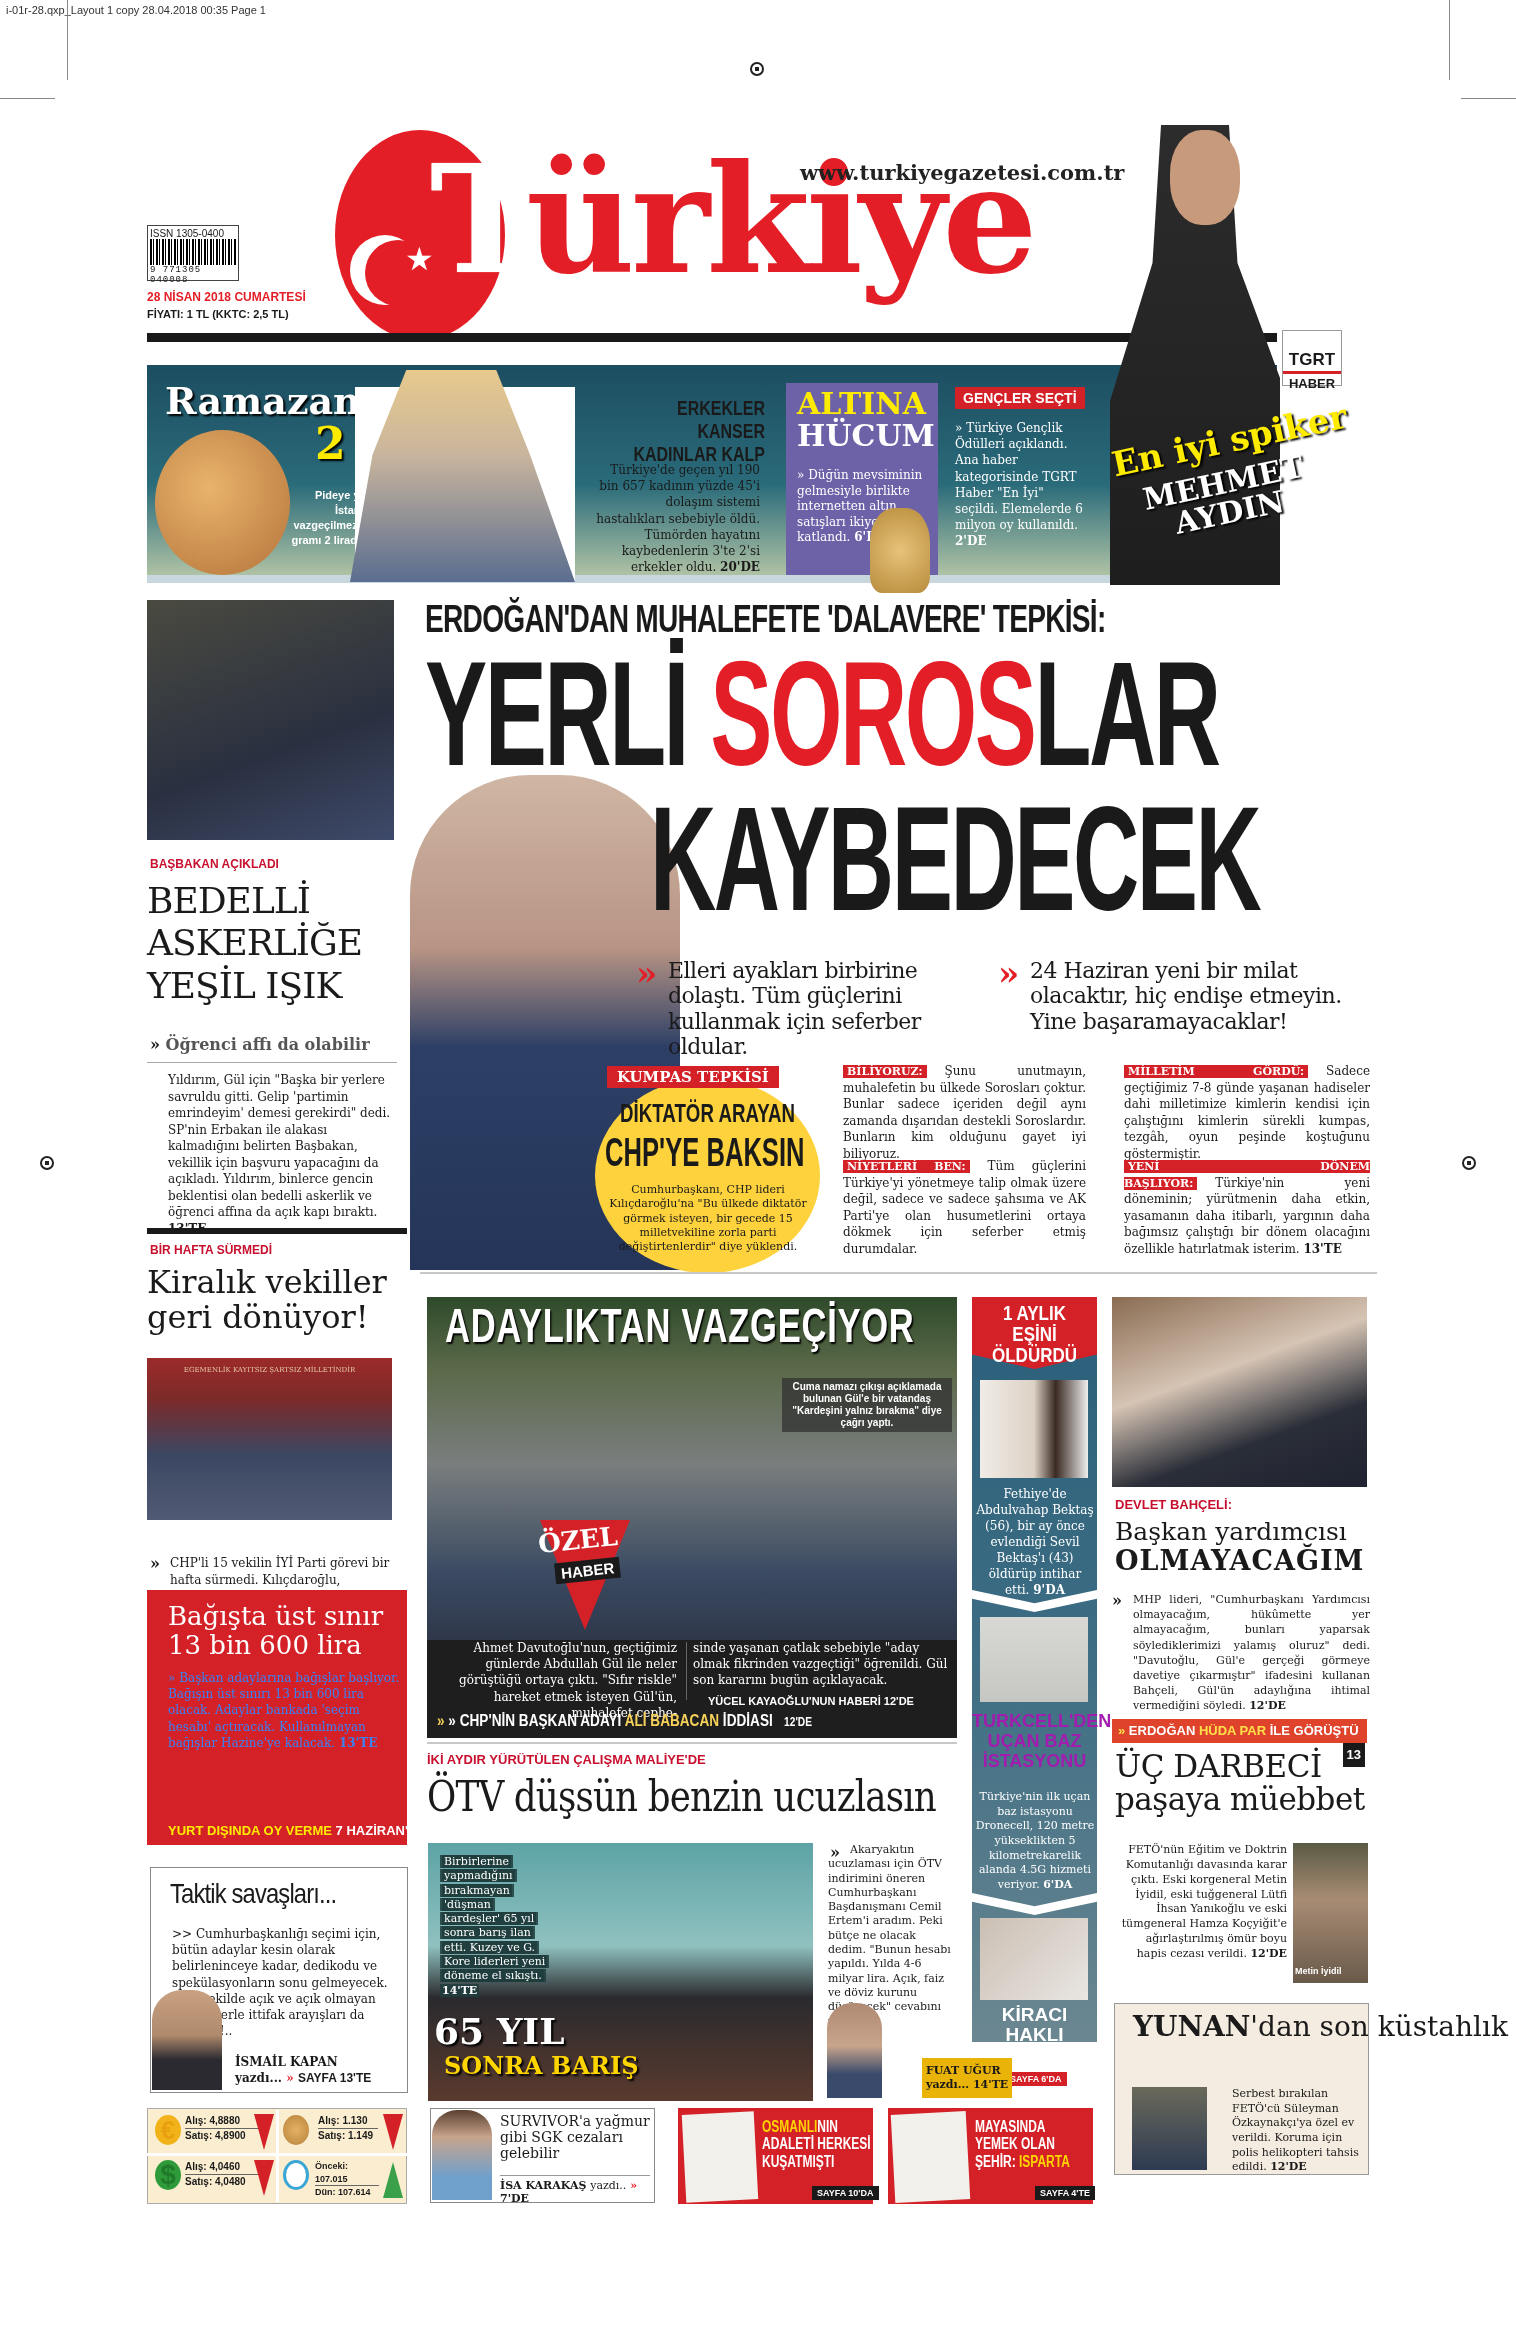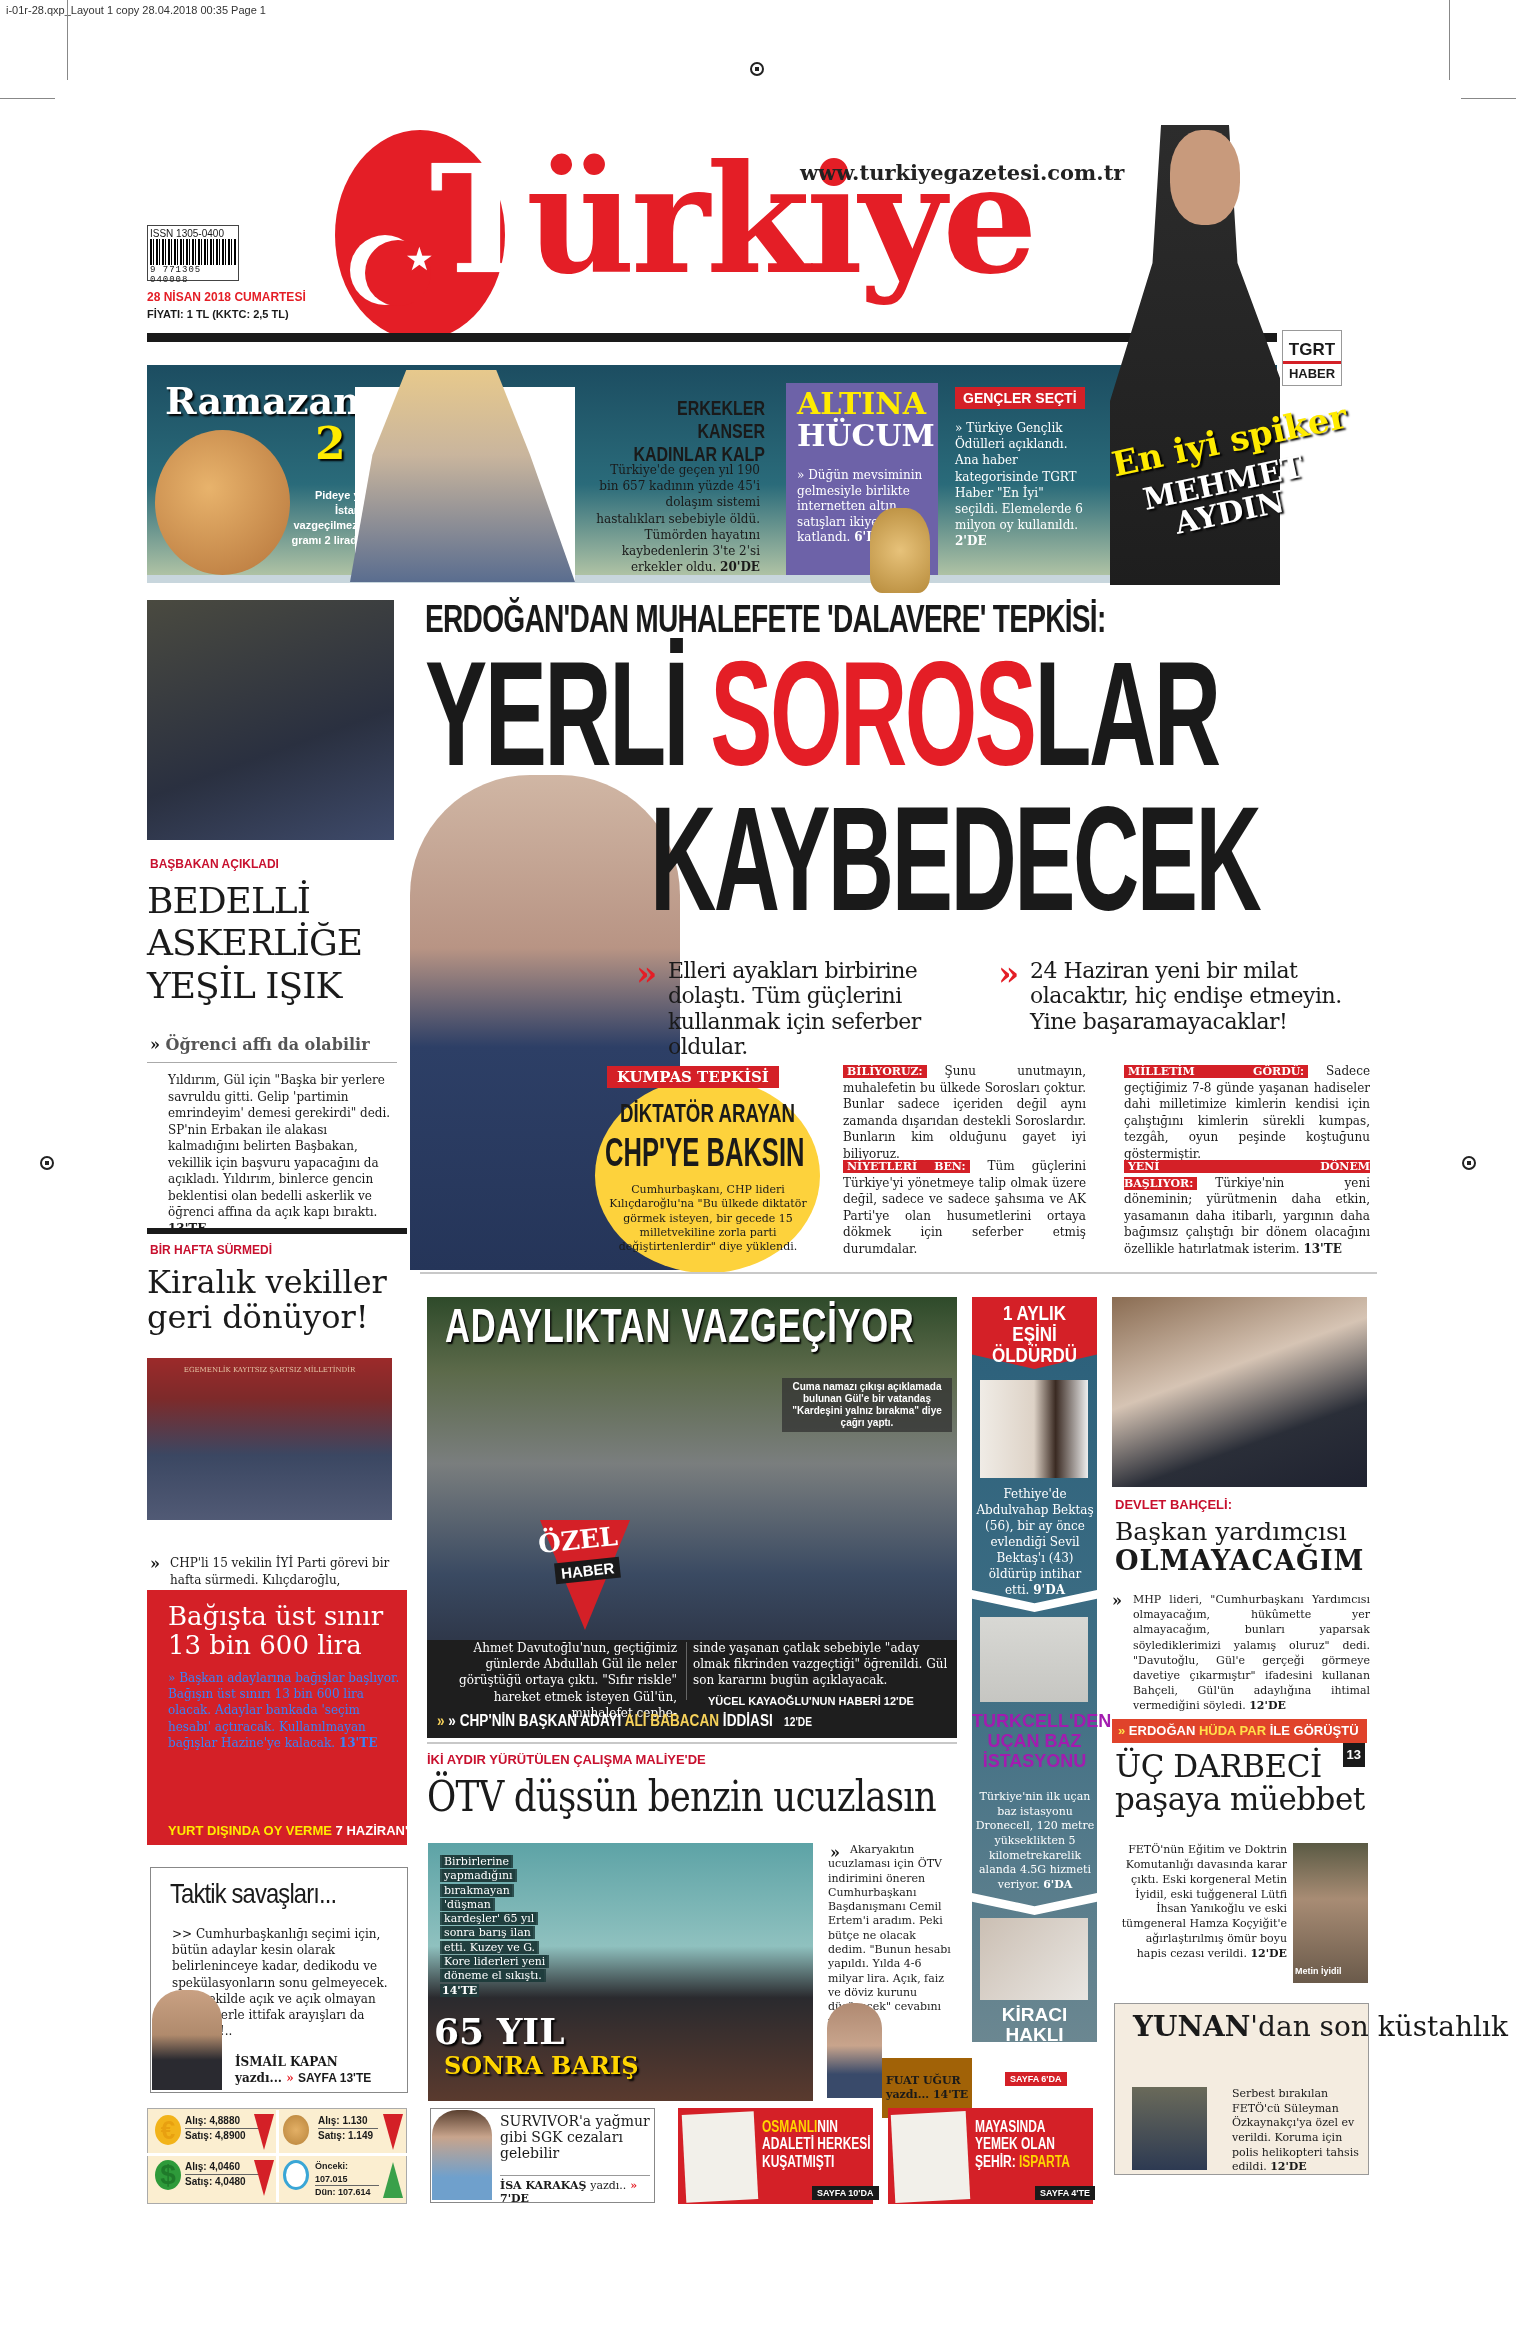--- a/index.html
+++ b/index.html
@@ -37,21 +37,21 @@
 .erk-txt{left:595px;top:462px;width:165px;font:12px/1.35 "DejaVu Serif",serif;text-align:right}
 .alt-box{left:786px;top:383px;width:152px;height:192px;background:#6d62a8}
 .alt-title{left:797px;top:388px;font:bold 30px/1.05 "DejaVu Serif",serif;color:#ffeb00}
 .alt-title2{color:#fff}
 .alt-txt{left:797px;top:468px;width:135px;font:12px/1.3 "DejaVu Serif",serif;color:#fff}
 .gold{left:870px;top:508px;width:60px;height:85px;border-radius:40% 40% 20% 20%;background:radial-gradient(circle,#e7c27a,#b78b3b)}
 .genc-tag{left:955px;top:387px;background:#d42027;color:#fff;font:bold 14px "Liberation Sans",sans-serif;padding:3px 8px}
 .genc-txt{left:955px;top:420px;width:128px;font:12px/1.35 "DejaVu Serif",serif;color:#fff}
 .anchor-man{left:1110px;top:125px;width:170px;height:460px;background:linear-gradient(180deg,#2c2c2c 0%,#1e1e1e 100%);clip-path:polygon(30% 0,70% 0,75% 30%,100% 55%,100% 100%,0 100%,0 60%,25% 30%)}
 .anchor-face{left:1170px;top:130px;width:70px;height:95px;border-radius:45%;background:#c89a7c}
-.tgrt{left:1282px;top:330px;width:60px;height:56px;background:#fff;border:1px solid #999;font:bold 17px/1 "Liberation Sans",sans-serif;text-align:center;padding-top:10px}
+.tgrt{left:1282px;top:330px;width:60px;height:56px;background:#fff;border:1px solid #999;font:bold 17px/1 "Liberation Sans",sans-serif;text-align:center;padding-top:20px}
 .tgrt .l2{display:block;border-top:3px solid #d42027;margin-top:3px;padding-top:3px;font-size:13px}
 .spiker1{left:1110px;top:420px;font:bold 34px "DejaVu Serif",serif;color:#ffeb00;text-shadow:2px 2px 2px #000;transform:rotate(-12deg)}
 .spiker2{left:1145px;top:468px;font:bold 30px/1 "DejaVu Serif",serif;color:#fff;text-shadow:2px 2px 2px #000;transform:rotate(-12deg);text-align:center}
 
 .yildirim-img{left:147px;top:600px;width:247px;height:240px;background:linear-gradient(160deg,#4a4a40 0%,#2a3040 60%,#3e4a6a 100%)}
 .kicker{font:bold 12px "Liberation Sans",sans-serif;color:#c8102e}
 .bedelli{left:147px;top:880px;width:250px;font:36px/1.18 "DejaVu Serif",serif;letter-spacing:-1px}
 .ogrenci{left:150px;top:1035px;font:bold 16px "DejaVu Serif",serif;color:#555}
 .ogrenci-line{left:147px;top:1062px;width:250px;height:1px;background:#aaa}
 .small-txt{font:12px/1.38 "DejaVu Serif",serif}
@@ -124,21 +124,21 @@
 .yunan-txt{left:1232px;top:2087px;width:135px;font:11px/1.33 "DejaVu Serif",serif}
 .otv-kicker{left:427px;top:1752px}
 .otv-title{left:427px;top:1772px;font:42px "DejaVu Serif",serif;transform:scaleX(.85);transform-origin:left;white-space:nowrap;letter-spacing:-1px}
 .kore-img{left:428px;top:1843px;width:385px;height:258px;background:linear-gradient(180deg,#5da3a6 0%,#8fc1bf 40%,#2a2a2e 60%,#5a3a2e 100%)}
 .kore-cap{left:440px;top:1855px;width:110px;font:11px/1.3 "DejaVu Serif",serif;color:#fff}
 .kore-cap span{background:rgba(30,60,60,.85);box-decoration-break:clone;-webkit-box-decoration-break:clone;padding:0 2px}
 .yil65{left:434px;top:2010px;font:bold 36px "DejaVu Serif",serif;color:#fff;text-shadow:2px 2px 2px #000}
 .baris{left:444px;top:2051px;font:bold 24px "DejaVu Serif",serif;color:#ffd500;text-shadow:2px 2px 2px #000}
 .fuat-txt{left:828px;top:1843px;width:125px;font:11px/1.3 "DejaVu Serif",serif}
 .fuat-img{left:827px;top:2003px;width:55px;height:95px;background:linear-gradient(180deg,#b08a72 0%,#c8a48c 45%,#394a6a 75%);border-radius:25px 25px 0 0}
-.fuat-by{left:882px;top:2058px;background:#a16207;font:bold 11px/1.25 "DejaVu Serif",serif;padding:16px 4px}
+.fuat-by{left:922px;top:2058px;background:#eab308;font:bold 11px/1.25 "DejaVu Serif",serif;padding:6px 4px}
 
 .curr-box{left:147px;top:2108px;width:260px;height:96px;background:#fbeed0;border:1px solid #aaa}
 .curr-cell{font:bold 10px/1.4 "Liberation Sans",sans-serif;width:75px}
 .curr-cell .ln{border-top:1px solid #666}
 .coin{width:26px;height:30px;border-radius:50%}
 .arr-d{width:0;height:0;border-left:10px solid transparent;border-right:10px solid transparent;border-top:36px solid #d42027}
 .arr-u{width:0;height:0;border-left:10px solid transparent;border-right:10px solid transparent;border-bottom:36px solid #3aa04a}
 .surv-box{left:430px;top:2108px;width:225px;height:95px;border:1px solid #888}
 .surv-img{left:432px;top:2110px;width:60px;height:90px;background:linear-gradient(180deg,#5a4030 0%,#c8a48c 30%,#6fa0cc 75%);border-radius:25px 25px 0 0}
 .surv-txt{left:500px;top:2113px;font:14px/1.15 "DejaVu Serif",serif}

